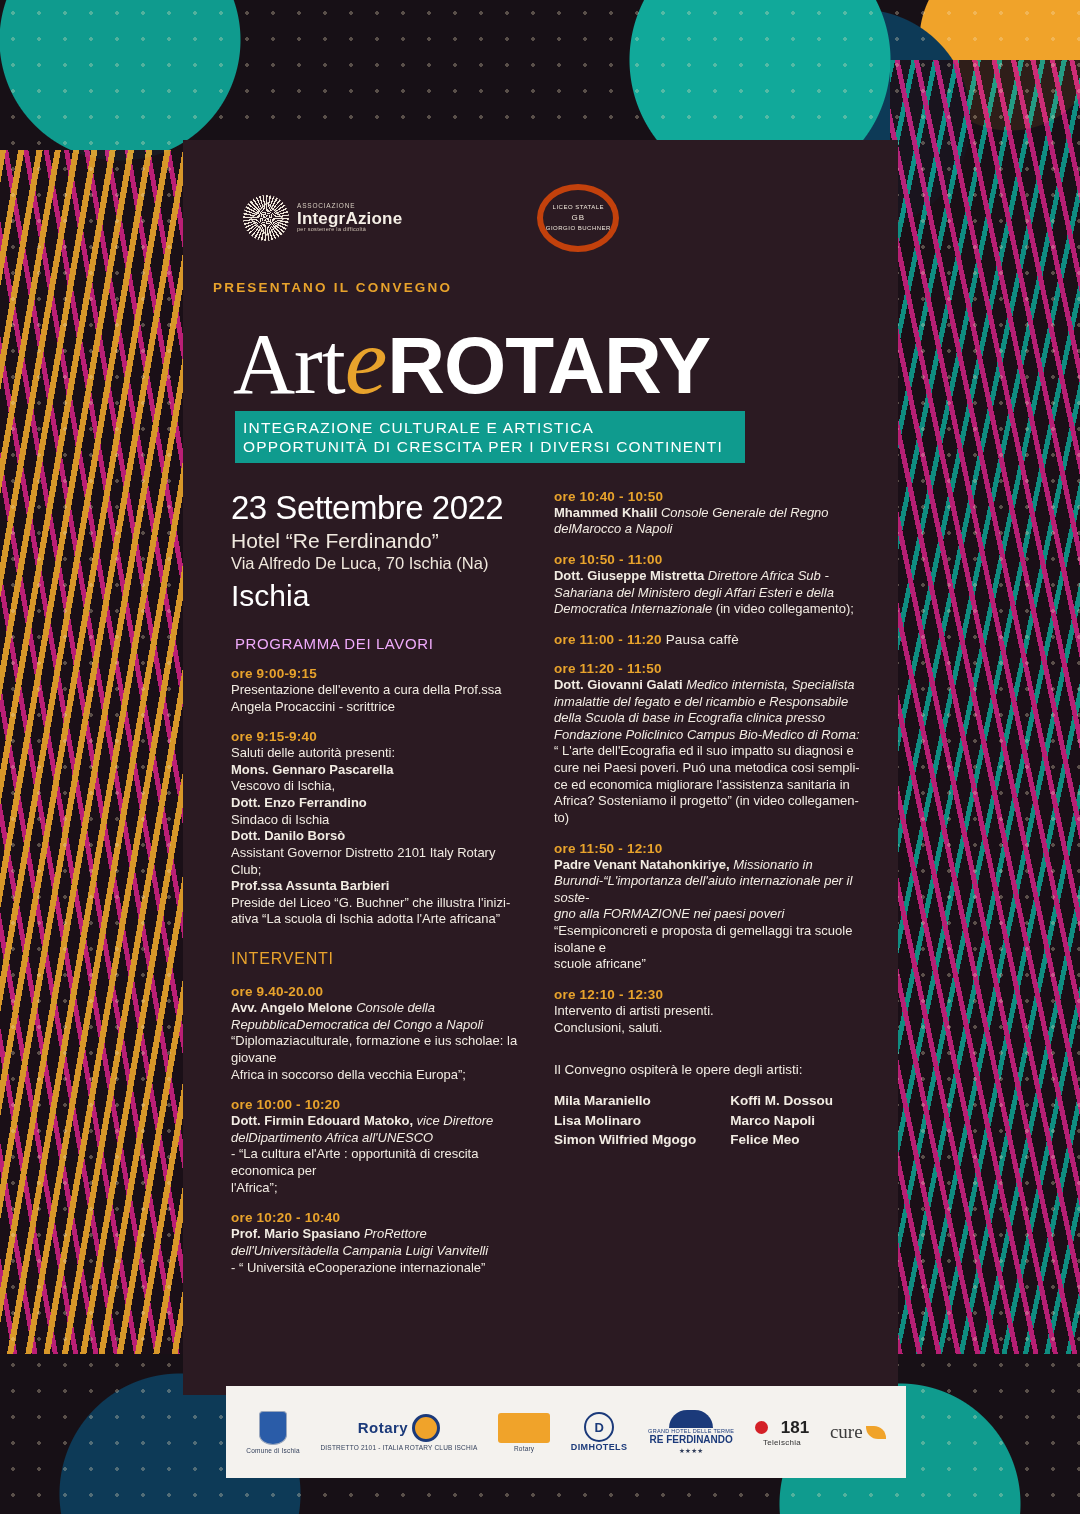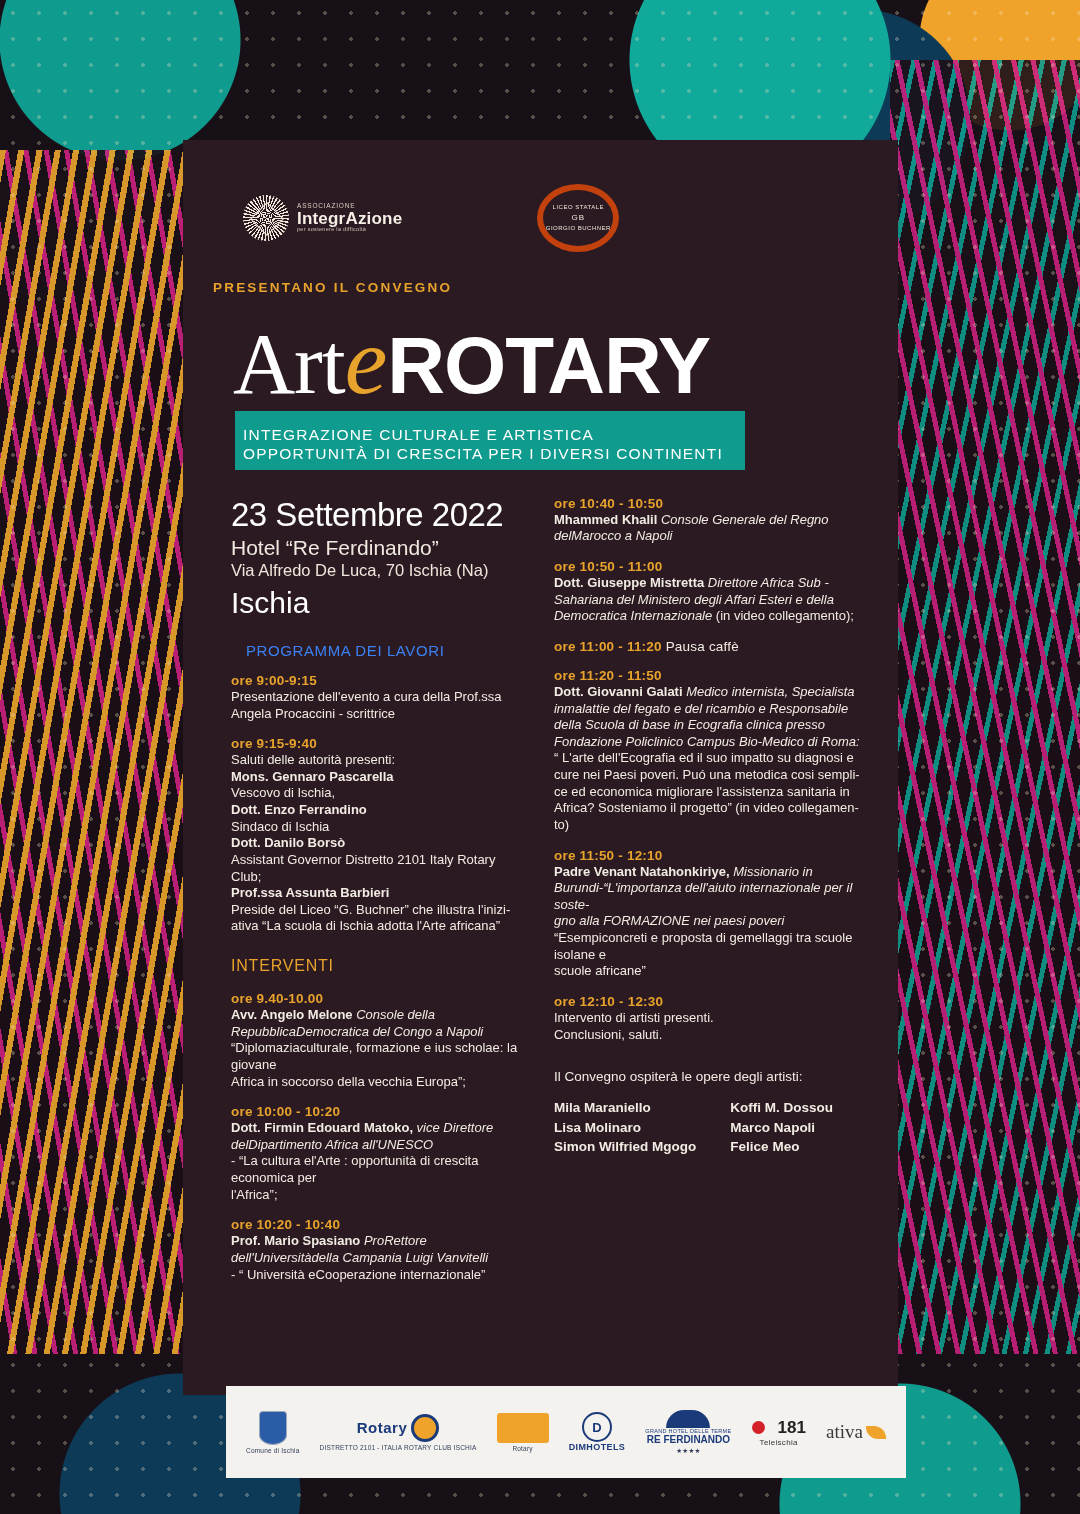--- a/index.html
+++ b/index.html
@@ -89,32 +89,32 @@
   }
   .title .t-e{
     font-family:"Liberation Serif", serif;
     font-style:italic;color:#e8a32c;font-size:96px;line-height:1;
   }
   .title .t2{
     font-size:80px;font-weight:bold;color:#ffffff;letter-spacing:-1px;line-height:1;
   }
   .subbar{
     margin:2px 0 0 22px;background:#0f9b8e;display:inline-block;
-    padding:14px 22px 6px 8px;
+    padding:7px 22px 6px 8px;
   }
   .subbar div{font-size:15.5px;letter-spacing:1.2px;color:#ffffff;line-height:1.25;}
   
   .cols{display:flex;gap:28px;margin:26px 0 0 18px;}
   .colL{width:310px;}
   .colR{width:330px;}
   .date{font-size:33px;font-weight:normal;color:#ffffff;letter-spacing:-.5px;margin-bottom:2px;}
   .hotel{font-size:21px;color:#f0e9df;line-height:1.15;}
   .addr{font-size:16.5px;color:#efe7dc;margin-top:1px;}
   .city{font-size:30px;color:#ffffff;margin-top:6px;}
-  .prog{font-size:15px;color:#3b82f6;letter-spacing:.6px;margin:22px 0 14px 15px;}
+  .prog{font-size:15px;color:#f0abfc;letter-spacing:.6px;margin:22px 0 14px 4px;}
   .slot{margin-bottom:14px;}
   .slot .time{color:#e8a32c;font-size:13.5px;font-weight:bold;letter-spacing:.2px;margin-bottom:1px;}
   .slot p{margin:0;font-size:13px;line-height:1.28;color:#f2ece3;}
   .slot .nm{font-weight:bold;}
   .slot .it{font-style:italic;}
   .interventi{font-size:16px;color:#e8a32c;letter-spacing:.8px;margin:22px 0 16px 0;}
   .closing{margin-top:26px;font-size:13.5px;color:#f2ece3;}
   .artists{display:flex;gap:34px;margin-top:14px;}
   .artists div{font-size:13.5px;font-weight:bold;color:#f2ece3;line-height:1.45;}
   
@@ -211,21 +211,21 @@
           <div class="slot">
             <div class="time">ore 9:15-9:40</div>
             <p><span>Saluti delle autorità presenti:</span><br><span class="nm">Mons. Gennaro Pascarella</span><br><span>Vescovo di Ischia,</span><br><span class="nm">Dott. Enzo Ferrandino</span><br><span>Sindaco di Ischia</span><br><span class="nm">Dott. Danilo Borsò</span><br><span>Assistant Governor Distretto 2101 Italy Rotary</span><br><span>Club;</span><br><span class="nm">Prof.ssa Assunta Barbieri</span><br><span>Preside del Liceo “G. Buchner” che illustra l'inizi-</span><br><span>ativa “La scuola di Ischia adotta l'Arte africana”</span><br></p>
           </div>
         </div>
 
       <div class="interventi">INTERVENTI</div>
 
       <div id="left-slots-b">
           <div class="slot">
-            <div class="time">ore 9.40-10.00</div>
+            <div class="time">ore 9.40-20.00</div>
             <p><span class="nm">Avv.  Angelo Melone </span><span class="it">Console della Repubblica</span><span class="it">Democratica del Congo a Napoli </span><br><span>“Diplomazia</span><span>culturale, formazione e ius scholae: la giovane</span><br><span>Africa in soccorso della vecchia Europa”;</span><br></p>
           </div>
           <div class="slot">
             <div class="time">ore 10:00 - 10:20</div>
             <p><span class="nm">Dott. Firmin Edouard Matoko, </span><span class="it">vice Direttore del</span><span class="it">Dipartimento Africa all'UNESCO</span><br><span> - “La cultura e</span><span>l'Arte : opportunità di crescita economica per</span><br><span>l'Africa”;</span><br></p>
           </div>
           <div class="slot">
             <div class="time">ore 10:20 - 10:40</div>
             <p><span class="nm">Prof. Mario Spasiano </span><span class="it">ProRettore dell'Università</span><span class="it">della Campania Luigi Vanvitelli</span><br><span> - “ Università e</span><span>Cooperazione  internazionale”</span><br></p>
           </div>
@@ -307,17 +307,17 @@
   </div>
   <div class="sp">
     <div class="tele">
       <div class="tele-dot"></div>
       <div class="tele-n">181</div>
     </div>
     <div class="tele-l">Teleischia</div>
   </div>
   <div class="sp">
     <div class="cidi">
-      <div class="cidi-t">ativa</div>
+      <div class="cidi-t">cure</div>
       <div class="cidi-leaf"></div>
     </div>
   </div>
 </div>
 
 </body></html>

